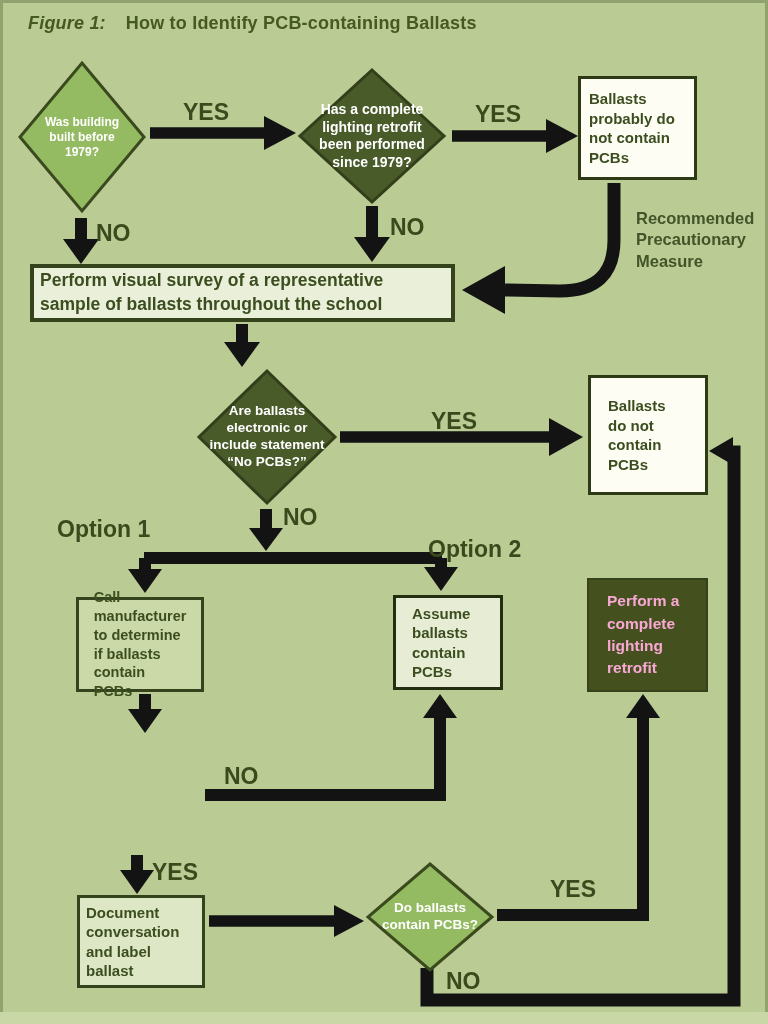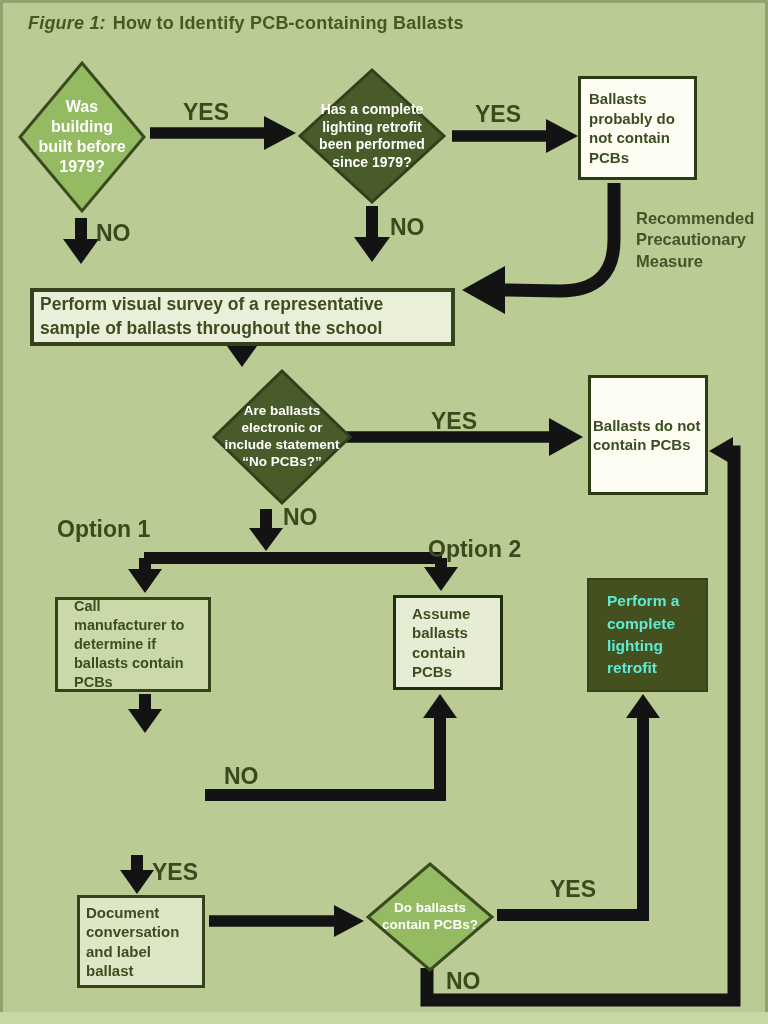--- a/index.html
+++ b/index.html
@@ -7,34 +7,34 @@
     position:relative;width:768px;height:1024px;overflow:hidden;
     background:#bacc94;
     box-shadow:inset 0 0 0 3px rgba(94,110,62,.45);
     font-family:"Liberation Sans","DejaVu Sans",sans-serif;
   }
   .title{
     position:absolute;left:28px;top:13px;
     font-size:18px;font-weight:bold;color:#46591f;letter-spacing:.2px;
     white-space:nowrap;
   }
-  .title .t-prefix{font-style:italic;margin-right:7px;}
+  .title .t-prefix{font-style:italic;margin-right:20px;}
   svg.arrows{position:absolute;left:0;top:0;z-index:1;}
   svg.arrows line, svg.arrows path{stroke:#131313;fill:none;}
   svg.arrows polygon{fill:#131313;stroke:none;}
   .node{
     position:absolute;z-index:2;display:flex;align-items:center;justify-content:center;
     text-align:left;font-weight:bold;color:#3c4e20;line-height:1.3;box-sizing:border-box;
   }
   .box-white{background:#fdfdf4;border:3px solid #2e3a16;font-size:15px;}
-  .box-survey{background:#e9efd8;border:4px solid #35431c;font-size:17.5px;line-height:1.35;margin-top:24px;}
+  .box-survey{background:#e9efd8;border:4px solid #35431c;font-size:17.5px;line-height:1.35;}
   .box-sage{background:#cbd9a9;border:3px solid #35431c;font-size:14.5px;}
   .box-pale-a{background:#e7edd5;border:3px solid #232e11;font-size:15px;}
   .box-pale-b{background:#dde7c6;border:3px solid #35431c;font-size:15px;}
-  .box-dark{background:#44511f;border:2px solid #37421a;color:#5eead4;font-size:15.5px;line-height:1.45;}
+  .box-dark{background:#44511f;border:2px solid #37421a;color:#f9a8d4;font-size:15.5px;line-height:1.45;}
   .diamond{position:absolute;z-index:2;}
   .diamond svg{position:absolute;left:0;top:0;}
   .d-light{fill:#94bb61;stroke:#3a4a1e;stroke-width:3;}
   .d-dark{fill:#4a5b2a;stroke:#333f1a;stroke-width:3;}
   .d-text{
     position:absolute;inset:0;display:flex;align-items:center;justify-content:center;
     text-align:center;font-weight:bold;color:#ffffff;line-height:1.25;
   }
   .lbl{
     position:absolute;z-index:3;font-weight:bold;color:#3b4a1d;font-size:23px;white-space:nowrap;
@@ -119,52 +119,52 @@
     <g>
       <path d="M427,968 L427,1000 L734,1000 L734,452 L728,452" stroke-width="13"></path>
       <polygon points="709,451 733,437 733,465"></polygon>
     </g>
   </svg>
 
   <div class="diamond" style="left:16px;top:59px;width:132px;height:156px">
     <svg width="132" height="156" viewBox="0 0 132 156">
         <polygon class="d-light" points="66,4 128,78 66,152 4,78"></polygon>
       </svg>
-    <div class="d-text" style="font-size:16px;padding:0 18px">Was building built before 1979?</div>
+    <div class="d-text" style="font-size:12px;padding:0 18px">Was building built before 1979?</div>
   </div>
 
   <div class="diamond" style="left:296px;top:66px;width:152px;height:140px">
     <svg width="152" height="140" viewBox="0 0 152 140">
         <polygon class="d-dark" points="76,4 148,70 76,136 4,70"></polygon>
       </svg>
     <div class="d-text" style="font-size:14px;padding:0 14px">Has a complete lighting retrofit been performed since 1979?</div>
   </div>
 
-  <div class="diamond" style="left:210px;top:367px;width:144px;height:140px">
+  <div class="diamond" style="left:195px;top:367px;width:144px;height:140px">
     <svg width="144" height="140" viewBox="0 0 144 140">
         <polygon class="d-dark" points="72,4 140,70 72,136 4,70"></polygon>
       </svg>
     <div class="d-text" style="font-size:13.5px;padding:0 11px">Are ballasts electronic or include statement “No PCBs?”</div>
   </div>
 
 
   <div class="diamond" style="left:364px;top:860px;width:132px;height:114px">
     <svg width="132" height="114" viewBox="0 0 132 114">
         <polygon class="d-light" points="66,4 128,57 66,110 4,57"></polygon>
       </svg>
     <div class="d-text" style="font-size:13.5px;padding:0 16px">Do ballasts contain PCBs?</div>
   </div>
 
   <div class="node box-white" style="left:578px;top:76px;width:119px;height:104px;padding:0 8px">Ballasts probably do not contain PCBs</div>
 
   <div class="node box-survey" style="left:30px;top:264px;width:425px;height:58px;padding:0 6px">Perform visual survey of a representative sample of ballasts throughout the school</div>
 
-  <div class="node box-white" style="left:588px;top:375px;width:120px;height:120px;padding:0 2px">Ballasts do not contain PCBs</div>
+  <div class="node box-white" style="left:588px;top:375px;width:120px;height:120px;padding:0 17px">Ballasts do not contain PCBs</div>
 
-  <div class="node box-sage" style="left:55px;top:597px;width:156px;height:95px;padding:0 16px">Call manufacturer to determine if ballasts contain PCBs</div>
+  <div class="node box-sage" style="left:76px;top:597px;width:128px;height:95px;padding:0 16px">Call manufacturer to determine if ballasts contain PCBs</div>
 
   <div class="node box-pale-a" style="left:393px;top:595px;width:110px;height:95px;padding:11px 16px">Assume ballasts contain PCBs</div>
 
   <div class="node box-dark" style="left:587px;top:578px;width:121px;height:114px;padding:0 18px">Perform a complete lighting retrofit</div>
 
   <div class="node box-pale-b" style="left:77px;top:895px;width:128px;height:93px;padding:0 6px">Document conversation and label ballast</div>
 
   <div class="lbl" style="left:183px;top:99px">YES</div>
   <div class="lbl" style="left:96px;top:220px">NO</div>
   <div class="lbl" style="left:475px;top:101px">YES</div>

